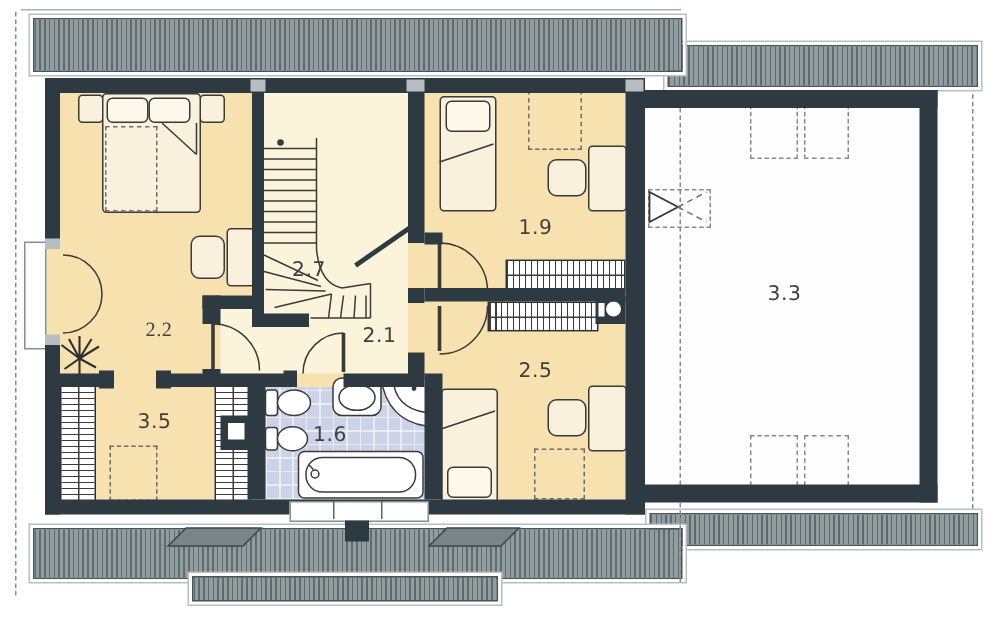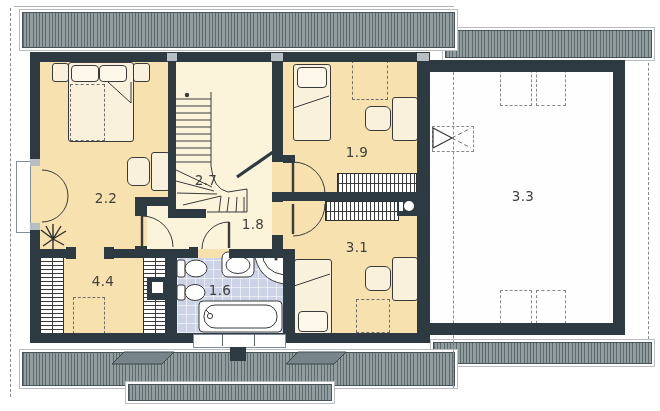--- a/index.html
+++ b/index.html
@@ -222,22 +222,22 @@
   <div class="abs nub" style="left:66px;top:247px;width:10px;height:12px;"></div>
   <div class="abs nub" style="left:104px;top:247px;width:10px;height:12px;"></div>
   <div class="abs nub" style="left:189px;top:247px;width:9px;height:11px;"></div>
   <div class="abs nub" style="left:283px;top:155px;width:12px;height:8px;"></div>
 
   <div class="abs winframe" style="left:193px;top:334px;width:91px;height:12px;"></div>
   <div class="abs" style="left:222px;top:334px;width:0;height:12px;border-left:1.5px solid #5a676d;"></div>
   <div class="abs" style="left:254px;top:334px;width:0;height:12px;border-left:1.5px solid #5a676d;"></div>
   <div class="abs wall" style="left:230px;top:347px;width:16px;height:14px;"></div>
 
-  <span class="abs room-label" style="left:253px;top:224px;">1.8</span>
-  <span class="abs room-label" style="left:106px;top:198px;">2.2</span>
-  <span class="abs room-label" style="left:103px;top:281px;">4.4</span>
+  <span class="abs room-label" style="left:253px;top:224px;">2.1</span>
+  <span class="abs room-label" style="left:106px;top:220px;font-family:Liberation Serif, serif;">2.2</span>
+  <span class="abs room-label" style="left:103px;top:281px;">3.5</span>
   <span class="abs room-label" style="left:357px;top:152px;">1.9</span>
-  <span class="abs room-label" style="left:357px;top:247px;">3.1</span>
+  <span class="abs room-label" style="left:357px;top:247px;">2.5</span>
   <span class="abs room-label" style="left:220px;top:290px;">1.6</span>
   <span class="abs room-label" style="left:206px;top:180px;">2.7</span>
   <span class="abs room-label" style="left:523px;top:196px;">3.3</span>
 
 </div>
 
 </body></html>

